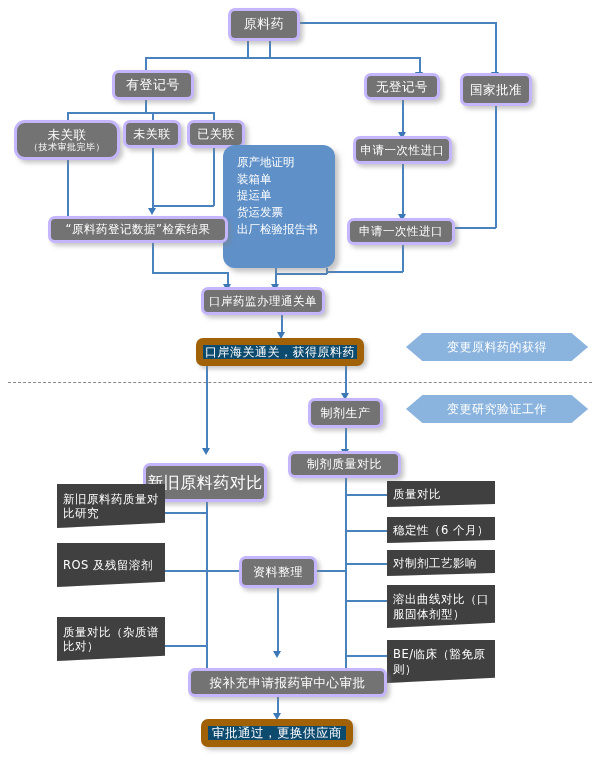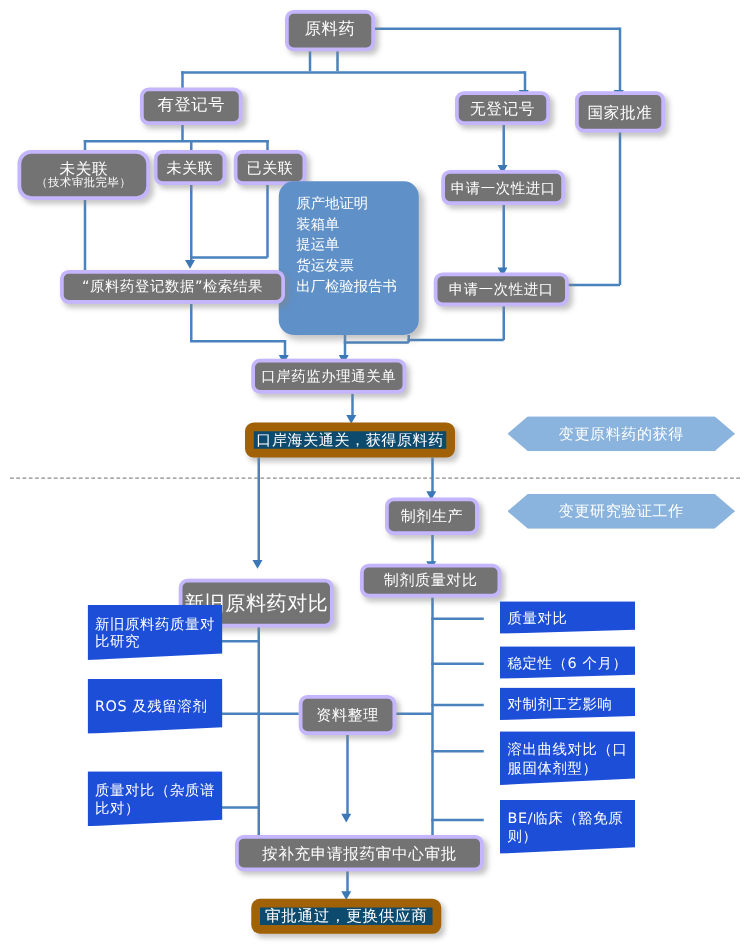--- a/index.html
+++ b/index.html
@@ -8,23 +8,23 @@
 
   
   .node{position:absolute;box-sizing:border-box;display:flex;align-items:center;
         justify-content:center;text-align:center;color:#ffffff;line-height:1.25;
         letter-spacing:.5px;}
   .rounded{background:#737373;border-radius:7px;border:3px solid #c4b5fd;
            box-shadow:3px 3px 4px rgba(130,130,130,.45);}
   .rounded.soft{border-radius:11px;}
   .green{background:#0c4a6e;border-radius:7px;border:7px solid #a16207;
          box-shadow:3px 3px 4px rgba(130,130,130,.45);}
-  .flag{background:#1d4ed8;box-shadow:4px 4px 4px rgba(150,150,150,.45);
+  .flag{background:#404040;box-shadow:4px 4px 4px rgba(150,150,150,.45);
         justify-content:flex-start;text-align:left;padding:4px 6px;
-        clip-path:polygon(0 0,100% 0,100% 88%,0 100%);margin-left:13px;}
+        clip-path:polygon(0 0,100% 0,100% 88%,0 100%);}
   .hex{background:#8ab4de;box-shadow:3px 4px 3px rgba(150,150,150,.4);
        clip-path:polygon(9% 0,91% 0,100% 50%,91% 100%,9% 100%,0 50%);
        color:#ffffff;}
   .doclist{position:absolute;background:#5f90c8;border-radius:12px;
            box-shadow:4px 4px 5px rgba(140,140,140,.5);color:#fff;
            padding:9px 10px 9px 14px;box-sizing:border-box;text-align:left;
            line-height:1.45;}
 
   
   .ln{position:absolute;background:#4a82bd;}

